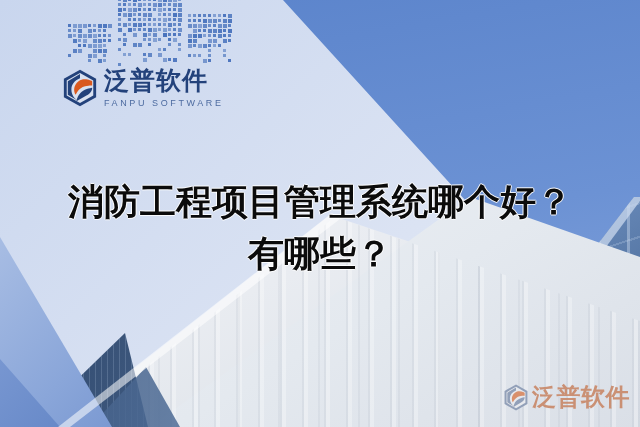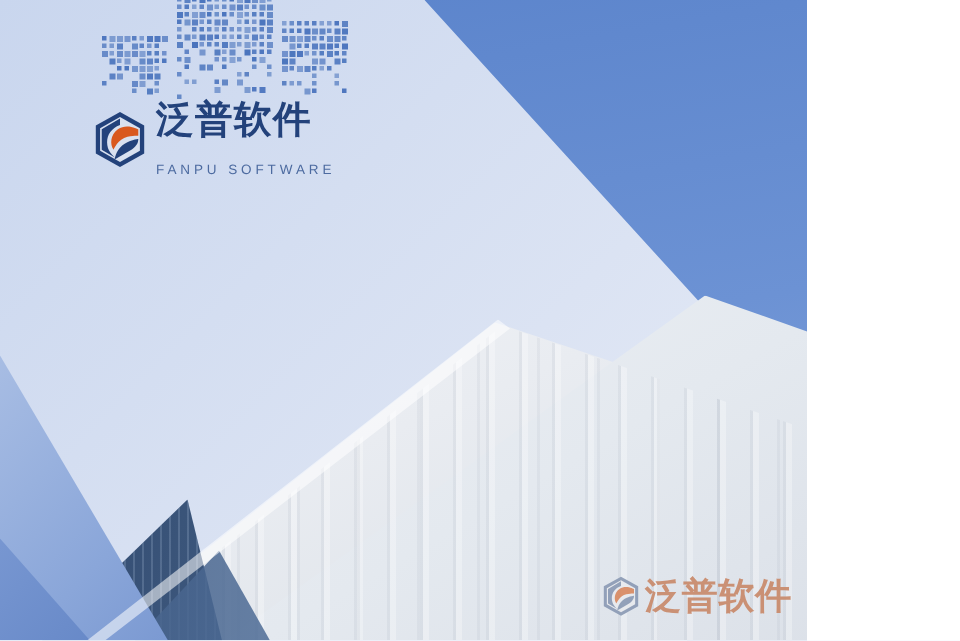--- a/index.html
+++ b/index.html
@@ -6,21 +6,21 @@
     margin: 0;
     padding: 0;
     background: #ffffff;
   }
   body {
     font-family: "Liberation Sans", sans-serif;
   }
 
   .banner {
     position: relative;
-    width: 538px;
+    width: 640px;
     height: 427px;
     overflow: hidden;
     background: #ccd8ef;
   }
 
   
   .bg-base {
     position: absolute;
     inset: 0;
     background: linear-gradient(180deg, #ccd8ef 0%, #d2dcf0 45%, #dde5f4 100%);
@@ -250,21 +250,21 @@
     font-size: 25px;
     font-weight: bold;
     color: #23427b;
     letter-spacing: 1px;
     font-family: "Liberation Sans", "DejaVu Sans", sans-serif;
   }
   .logo-en {
     font-size: 9px;
     color: #4d6ba0;
     letter-spacing: 2.6px;
-    margin-top: 16px;
+    margin-top: 6px;
     font-family: "Liberation Sans", sans-serif;
   }
 
   
   .headline {
     position: absolute;
     left: 0;
     top: 176px;
     width: 640px;
     text-align: center;
@@ -600,20 +600,24 @@
       <path d="M16 34 L50 14 L50 26 C34 32 26 44 26 58 C26 72 34 84 50 92 L16 72 Z" fill="#23427b"></path>
       <path d="M84 34 C84 34 62 22 46 34 C32 44 31 62 38 72 C38 72 46 52 64 48 C76 45 84 46 84 46 Z" fill="#d9591f"></path>
       <path d="M84 52 C84 52 66 54 54 64 C42 74 40 90 40 90 L68 74 C80 67 84 60 84 52 Z" fill="#23427b"></path>
     </svg>
     <div class="logo-text">
       <div class="logo-cn">泛普软件</div>
       <div class="logo-en">FANPU SOFTWARE</div>
     </div>
   </div>
 
+  <div class="headline">
+    <span class="headline-line">消防工程项目管理系统哪个好？</span>
+    <span class="headline-line">有哪些？</span>
+  </div>
 
   <div class="watermark">
     <div class="wm-row">
       <svg class="wm-mark" viewBox="0 0 100 106">
         <path d="M50 2 L95 27 L95 79 L50 104 L5 79 L5 27 Z" fill="#8c9bb5"></path>
         <path d="M50 11 L87 32 L87 74 L50 95 L13 74 L13 32 Z" fill="#e8eaee"></path>
         <path d="M16 34 L50 14 L50 26 C34 32 26 44 26 58 C26 72 34 84 50 92 L16 72 Z" fill="#8c9bb5"></path>
         <path d="M84 34 C84 34 62 22 46 34 C32 44 31 62 38 72 C38 72 46 52 64 48 C76 45 84 46 84 46 Z" fill="#d98a62"></path>
         <path d="M84 52 C84 52 66 54 54 64 C42 74 40 90 40 90 L68 74 C80 67 84 60 84 52 Z" fill="#8c9bb5"></path>
       </svg>

